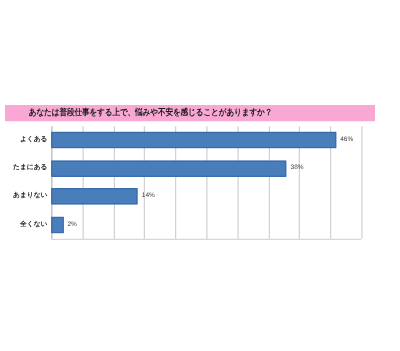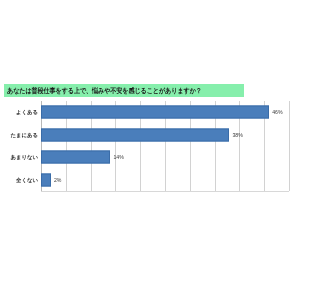--- a/index.html
+++ b/index.html
@@ -21,27 +21,27 @@
     top: 0;
     width: 300px;
     height: 281px;
   }
 
   
   #title-bar {
     position: absolute;
     left: 4px;
     top: 84px;
-    width: 240px;
+    width: 296px;
     height: 13px;
-    background: #86efac;
+    background: #f9a8d4;
     display: flex;
     align-items: center;
     box-sizing: border-box;
-    padding-left: 3px;
+    padding-left: 19px;
   }
   #title-text {
     font-size: 6.1px;
     line-height: 7px;
     font-weight: bold;
     color: #1a1a1a;
     letter-spacing: -0.1px;
     white-space: nowrap;
     transform: scaleY(1.15);
     transform-origin: left center;

